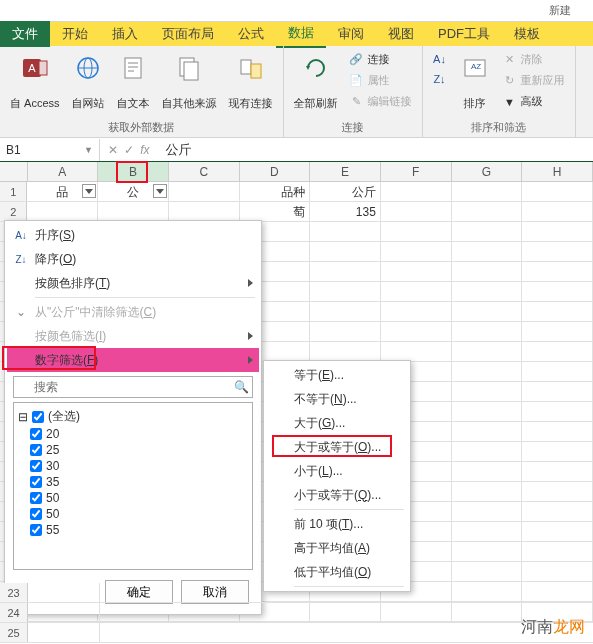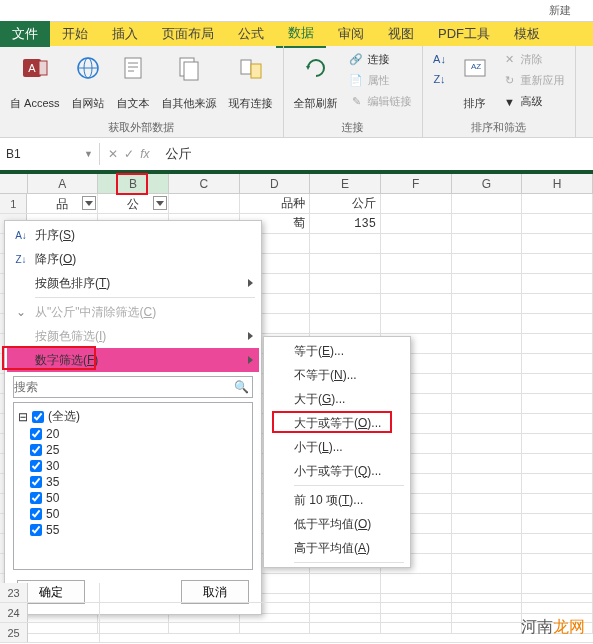--- a/index.html
+++ b/index.html
@@ -18,56 +18,56 @@
 .ribbon-group-content { flex: 1; display: flex; align-items: flex-start; gap: 4px; }
 .ribbon-group-label { text-align: center; font-size: 11px; color: #666; padding-top: 2px; }
 .rbtn { display: flex; flex-direction: column; align-items: center; justify-content: flex-start; padding: 2px 4px; cursor: pointer; min-width: 38px; }
 .rbtn-icon { width: 32px; height: 32px; display: flex; align-items: center; justify-content: center; }
 .rbtn-label { font-size: 11px; text-align: center; color: #333; line-height: 1.2; margin-top: 13px; }
 .rbtn-small { display: flex; align-items: center; gap: 4px; padding: 2px 4px; cursor: pointer; font-size: 11px; color: #333; }
 .rbtn-small .si { width: 14px; height: 14px; display: inline-flex; align-items: center; justify-content: center; }
 .rbtn-small.disabled { color: #aaa; }
 .rcol { display: flex; flex-direction: column; gap: 2px; }
 
-.namebox-bar { height: 36px; border-bottom: 4px solid #14532d; display: flex; align-items: center; background: #fff; }
+.namebox-bar { height: 24px; border-bottom: 1px solid #14532d; display: flex; align-items: center; background: #fff; }
 .namebox { width: 100px; height: 22px; border-right: 1px solid #d4d4d4; padding: 0 6px; display: flex; align-items: center; justify-content: space-between; }
 .namebox span { font-size: 12px; }
 .fx-controls { display: flex; align-items: center; gap: 6px; padding: 0 8px; color: #999; }
 .fx-controls span { font-size: 12px; }
 .formula-input { flex: 1; padding: 0 8px; font-size: 13px; }
 
 .grid-area { position: relative; }
 .col-headers { display: flex; height: 20px; border-bottom: 1px solid #ccc; }
 .rowhdr-spacer { width: 28px; border-right: 1px solid #ccc; background: #f3f3f3; }
 .col-h { width: 72px; border-right: 1px solid #ccc; background: #f3f3f3; text-align: center; font-size: 12px; color: #555; line-height: 20px; }
 .col-h.active { background: #d4ead8; }
 .grid-rows { }
 .row { display: flex; height: 20px; border-bottom: 1px solid #e0e0e0; }
 .row-h { width: 28px; border-right: 1px solid #ccc; background: #f3f3f3; text-align: center; font-size: 11px; color: #555; line-height: 20px; }
 .cell { width: 72px; border-right: 1px solid #e0e0e0; padding: 0 4px; font-size: 12px; line-height: 20px; text-align: center; position: relative; }
-.cell.right { text-align: right; font-family: Liberation Mono, monospace; }
+.cell.right { text-align: right; }
 .filter-drop { position: absolute; right: 1px; top: 2px; width: 14px; height: 14px; border: 1px solid #999; background: #fff; display: flex; align-items: center; justify-content: center; }
 .filter-drop::after { content: ""; border-left: 4px solid transparent; border-right: 4px solid transparent; border-top: 5px solid #555; }
 .red-box { position: absolute; border: 2px solid #e81123; pointer-events: none; }
 
 
 .ctx-menu { position: absolute; background: #fff; border: 1px solid #c6c6c6; box-shadow: 2px 2px 6px rgba(0,0,0,0.25); padding: 2px; font-size: 12px; }
 .ctx-item { display: flex; align-items: center; height: 24px; padding: 0 18px 0 28px; cursor: pointer; position: relative; white-space: nowrap; }
 .ctx-item.hover { background: #ec4899; }
 .ctx-item .arrow { position: absolute; right: 6px; top: 8px; border-left: 5px solid #555; border-top: 4px solid transparent; border-bottom: 4px solid transparent; }
 .ctx-item .cicon { position: absolute; left: 6px; width: 16px; height: 16px; display: flex; align-items: center; justify-content: center; color: #888; }
 .ctx-item.disabled { color: #aaa; }
 .ctx-sep { height: 1px; background: #e0e0e0; margin: 2px 4px 2px 28px; }
 .ctx-search { margin: 4px 6px; position: relative; }
-.ctx-search input { width: 100%; height: 22px; border: 1px solid #abadb3; padding: 0 20px 0 0; font-size: 12px; }
+.ctx-search input { width: 100%; height: 22px; border: 1px solid #abadb3; padding: 0 20px 0 20px; font-size: 12px; }
 .ctx-search .mag { position: absolute; right: 4px; top: 4px; color: #888; font-size: 12px; }
 .ctx-tree { margin: 2px 6px; border: 1px solid #abadb3; height: 168px; padding: 4px; overflow: auto; }
 .tree-item { display: flex; align-items: center; gap: 4px; font-size: 12px; padding: 1px 0 1px 12px; }
 .tree-item input { width: 12px; height: 12px; }
-.ctx-buttons { display: flex; justify-content: space-between; gap: 8px; padding: 8px 10px; }
+.ctx-buttons { display: flex; justify-content: flex-end; gap: 8px; padding: 8px 10px; }
 .ctx-buttons button { width: 68px; height: 24px; font-size: 12px; border: 1px solid #ababab; background: #fdfdfd; cursor: pointer; }
 
 .watermark { position: absolute; right: 8px; bottom: 6px; font-size: 16px; color: #555; }
 .watermark .orange { color: #f08000; }
 
 .underline { text-decoration: underline; }
 </style>
 </head>
 <body>
 
@@ -554,21 +554,21 @@
           <span>55</span>
         </div>
       </div>
   </div>
   <div class="ctx-buttons">
     <button>确定</button>
     <button>取消</button>
   </div>
 </div>
 
-<div class="ctx-menu" style="left:263px; top:336px; width:148px;">
+<div class="ctx-menu" style="left:263px; top:360px; width:148px;">
   <div class="ctx-item">
       <span>等于(<span class="underline">E</span>)...</span>
     </div>
   <div class="ctx-item">
       <span>不等于(<span class="underline">N</span>)...</span>
     </div>
   <div class="ctx-item">
       <span>大于(<span class="underline">G</span>)...</span>
     </div>
   <div class="ctx-item">
@@ -578,24 +578,24 @@
       <span>小于(<span class="underline">L</span>)...</span>
     </div>
   <div class="ctx-item">
       <span>小于或等于(<span class="underline">Q</span>)...</span>
     </div>
   <div class="ctx-sep"></div>
   <div class="ctx-item">
       <span>前 10 项(<span class="underline">T</span>)...</span>
     </div>
   <div class="ctx-item">
+      <span>高于平均值(<span class="underline">A</span>)</span>
+    </div>
+  <div class="ctx-item">
       <span>低于平均值(<span class="underline">O</span>)</span>
-    </div>
-  <div class="ctx-item">
-      <span>高于平均值(<span class="underline">A</span>)</span>
     </div>
   <div class="ctx-sep"></div>
   <div class="red-box" style="left:8px; top:74px; width:120px; height:22px;"></div>
 </div>
 
 <div style="position:absolute; left:0; top:583px; width:100%;">
   <div class="row">
       <div class="row-h">23</div>
       <div class="cell"></div>
     </div>

